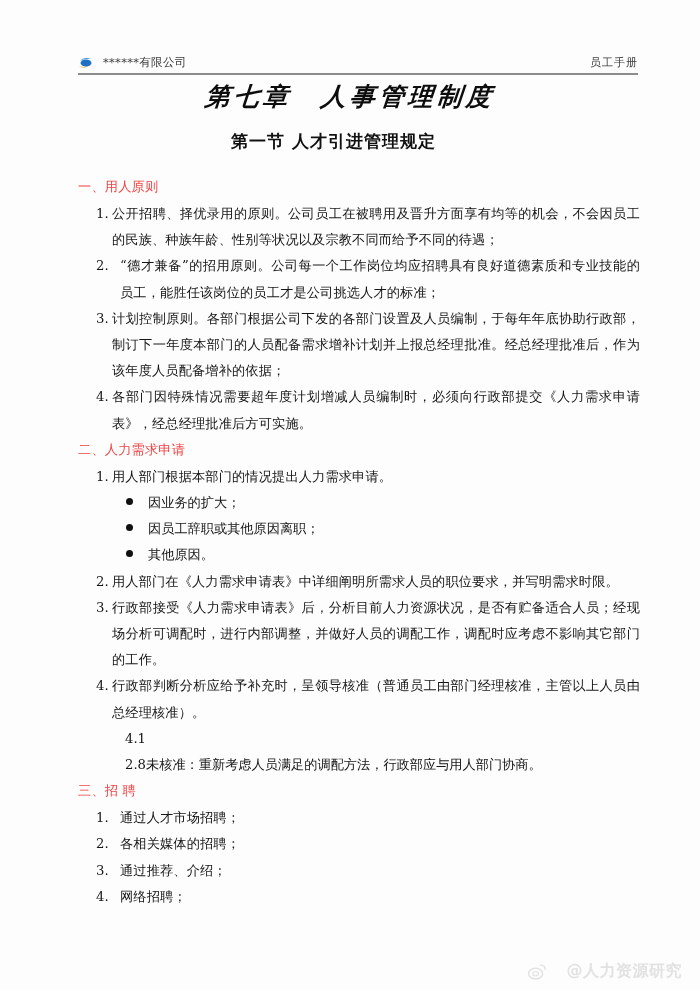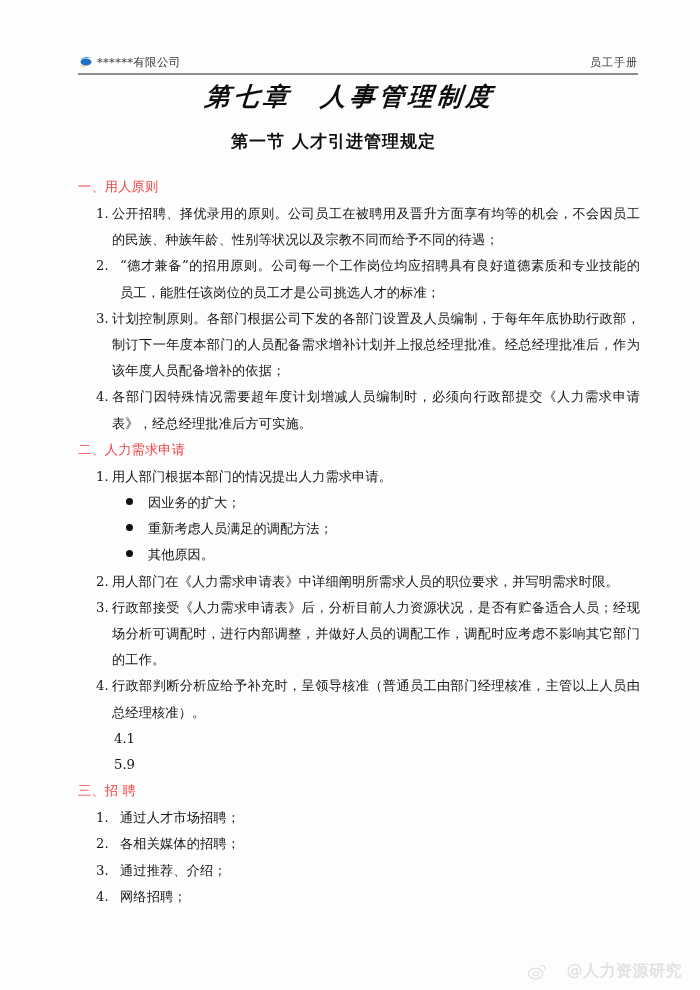--- a/index.html
+++ b/index.html
@@ -30,21 +30,22 @@
     right: 62px;
     height: 24px;
     display: flex;
     align-items: flex-end;
     justify-content: space-between;
     border-bottom: 2px solid #8c8c8c;
     padding-bottom: 3px;
   }
   .header-left {
     display: flex;
-    gap: 4px;
+    align-items: center;
+    gap: 10px;
   }
   .logo-mark {
     width: 15px;
     height: 13px;
     flex: 0 0 auto;
     display: block;
   }
   .header-company {
     font-family: "DejaVu Serif", "Liberation Serif", serif;
     font-size: 11.5px;
@@ -155,20 +156,21 @@
     font-size: 13.2px;
     line-height: 26.2px;
     color: #161616;
     margin: 0;
   }
   .sub-item .marker {
     flex: 0 0 auto;
     width: 68px;
     padding-left: 36px;
     box-sizing: border-box;
+    text-align: right;
   }
   .sub-item .txt { flex: 1 1 auto; }
 
   
   .page-footer {
     position: absolute;
     top: 925px;
     left: 0;
     width: 700px;
     text-align: center;
@@ -244,21 +246,21 @@
       <span class="marker">1.</span>
       <span class="txt">用人部门根据本部门的情况提出人力需求申请。</span>
     </div>
 
     <div class="bullet-item">
       <span class="dot-cell"><i class="dot"></i></span>
       <span class="txt">因业务的扩大；</span>
     </div>
     <div class="bullet-item">
       <span class="dot-cell"><i class="dot"></i></span>
-      <span class="txt">重新考虑人员满足的调配方法；</span>
+      <span class="txt">因员工辞职或其他原因离职；</span>
     </div>
     <div class="bullet-item">
       <span class="dot-cell"><i class="dot"></i></span>
       <span class="txt">其他原因。</span>
     </div>
 
     <div class="num-item">
       <span class="marker">2.</span>
       <span class="txt">用人部门在《人力需求申请表》中详细阐明所需求人员的职位要求，并写明需求时限。</span>
     </div>
@@ -270,21 +272,22 @@
 
     <div class="num-item">
       <span class="marker">4.</span>
       <span class="txt">行政部判断分析应给予补充时，呈领导核准（普通员工由部门经理核准，主管以上人员由总经理核准）。</span>
     </div>
 
     <div class="sub-item">
       <span class="marker">4.1</span>
     </div>
     <div class="sub-item">
-      <span class="marker">5.9</span>
+      <span class="marker">2.8</span>
+      <span class="txt">未核准：重新考虑人员满足的调配方法，行政部应与用人部门协商。</span>
     </div>
 
     <p class="lvl1">三、招  聘</p>
 
     <div class="num-item">
       <span class="marker wide">1.</span>
       <span class="txt">通过人才市场招聘；</span>
     </div>
     <div class="num-item">
       <span class="marker wide">2.</span>

